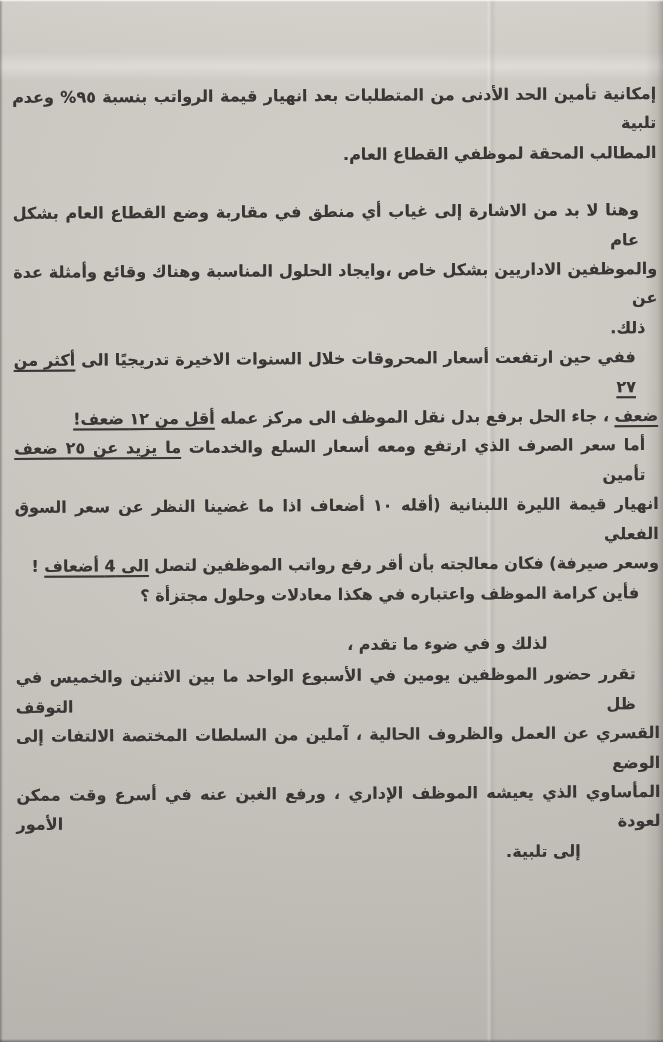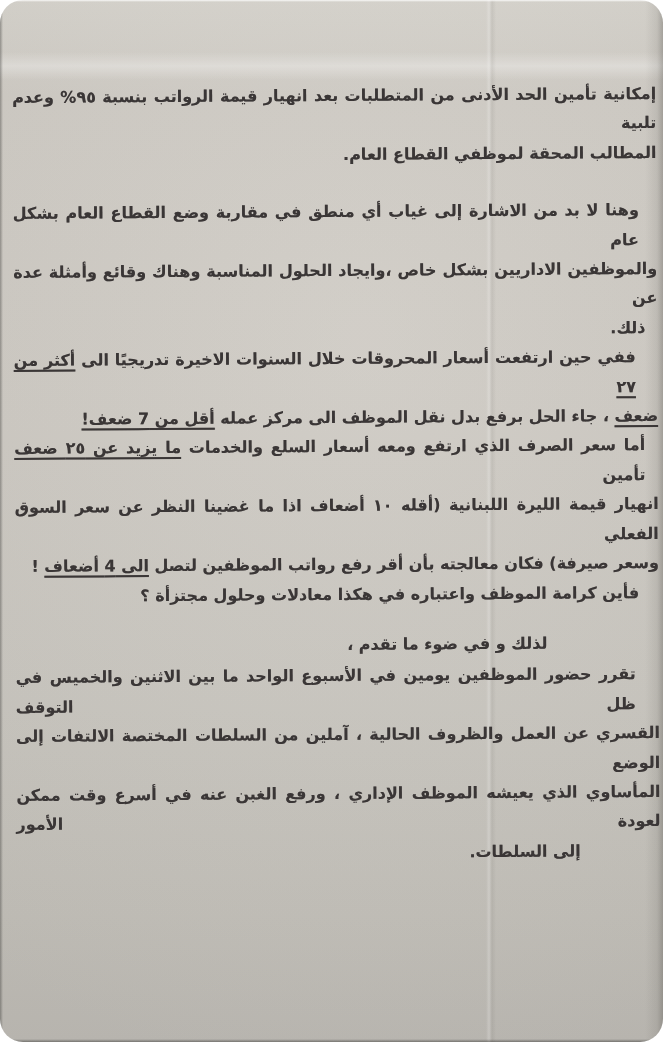--- a/index.html
+++ b/index.html
@@ -15,21 +15,20 @@
       
       linear-gradient(270deg, rgba(64,62,57,.30) 0px, rgba(64,62,57,.10) 6px, rgba(64,62,57,0) 18px),
       
       linear-gradient(90deg, rgba(0,0,0,0) 0 486px, rgba(255,255,255,.22) 489px, rgba(90,88,82,.10) 492px, rgba(0,0,0,0) 496px),
       
       linear-gradient(180deg, rgba(0,0,0,0) 0 52px, rgba(255,255,255,.30) 66px, rgba(0,0,0,0) 80px),
       
       radial-gradient(130% 85% at 55% 32%, rgba(255,255,255,.10) 0%, rgba(0,0,0,.045) 85%),
       
       linear-gradient(180deg, #d6d3cc 0%, #cecac3 9%, #ccc8c1 42%, #c9c6bf 68%, #c4c1ba 88%, #bfbcb6 100%);
-    border-radius: 23px;
   }
   .doc{
     position:absolute;top:79px;right:7px;left:12px;
     direction:rtl;text-align:right;
     font-family:"DejaVu Sans",sans-serif;font-weight:700;
     font-size:16px;line-height:29.4px;color:#3a3636;
     text-shadow:0 0 .6px rgba(58,54,54,.45);
     transform:rotate(-0.35deg);transform-origin:100% 0;
   }
   .para{margin:0;}
@@ -46,33 +45,33 @@
         <div class="line fill"><span class="run">إمكانية تأمين الحد الأدنى من المتطلبات بعد انهيار قيمة الرواتب بنسبة ٩٥% وعدم تلبية</span></div>
         <div class="line"><span class="run">المطالب المحقة لموظفي القطاع العام.</span></div>
       </div>
       <div class="para">
         <div class="line fill" style="padding-right: 18px;"><span class="run">وهنا لا بد من الاشارة إلى غياب أي منطق في مقاربة وضع القطاع العام بشكل عام</span></div>
         <div class="line fill"><span class="run">والموظفين الاداريين بشكل خاص ،وايجاد الحلول المناسبة وهناك وقائع وأمثلة عدة عن</span></div>
         <div class="line" style="padding-right: 12px;"><span class="run">ذلك.</span></div>
       </div>
       <div class="para">
         <div class="line fill" style="padding-right: 22px;"><span class="run">ففي حين ارتفعت أسعار المحروقات خلال السنوات الاخيرة تدريجيًا الى </span><span class="run u">أكثر من ٢٧</span></div>
-        <div class="line"><span class="run u">ضعف</span><span class="run"> ، جاء الحل برفع بدل نقل الموظف الى مركز عمله </span><span class="run u">أقل من 7 ضعف!</span></div>
+        <div class="line"><span class="run u">ضعف</span><span class="run"> ، جاء الحل برفع بدل نقل الموظف الى مركز عمله </span><span class="run u">أقل من ١٢ ضعف!</span></div>
       </div>
       <div class="para">
         <div class="line fill" style="padding-right: 13px;"><span class="run">أما سعر الصرف الذي ارتفع ومعه أسعار السلع والخدمات </span><span class="run u">ما يزيد عن ٢٥ ضعف</span><span class="run"> تأمين</span></div>
         <div class="line fill"><span class="run">انهيار قيمة الليرة اللبنانية (أقله ١٠ أضعاف اذا ما غضينا النظر عن سعر السوق الفعلي</span></div>
         <div class="line"><span class="run">وسعر صيرفة) فكان معالجته بأن أقر رفع رواتب الموظفين لتصل </span><span class="run u">الى 4 أضعاف</span><span class="run"> !</span></div>
       </div>
       <div class="para" style="margin-bottom: 21px;">
         <div class="line" style="padding-right: 20px;"><span class="run">فأين كرامة الموظف واعتباره في هكذا معادلات وحلول مجتزأة ؟</span></div>
       </div>
       <div class="para" style="margin-bottom: 2px;">
         <div class="line" style="padding-right: 112px;"><span class="run">لذلك و في ضوء ما تقدم ،</span></div>
       </div>
       <div class="para">
         <div class="line fill" style="padding-right: 24px;"><span class="run">تقرر حضور الموظفين يومين في الأسبوع الواحد ما بين الاثنين والخميس في ظل التوقف</span></div>
         <div class="line fill"><span class="run">القسري عن العمل والظروف الحالية ، آملين من السلطات المختصة الالتفات إلى الوضع</span></div>
         <div class="line fill"><span class="run">المأساوي الذي يعيشه الموظف الإداري ، ورفع الغبن عنه في أسرع وقت ممكن لعودة الأمور</span></div>
-        <div class="line" style="padding-right: 80px;"><span class="run">إلى السلطات.</span></div>
+        <div class="line" style="padding-right: 80px;"><span class="run">إلى تلبية.</span></div>
       </div>
     </div>
 </div>
 
 </body></html>

